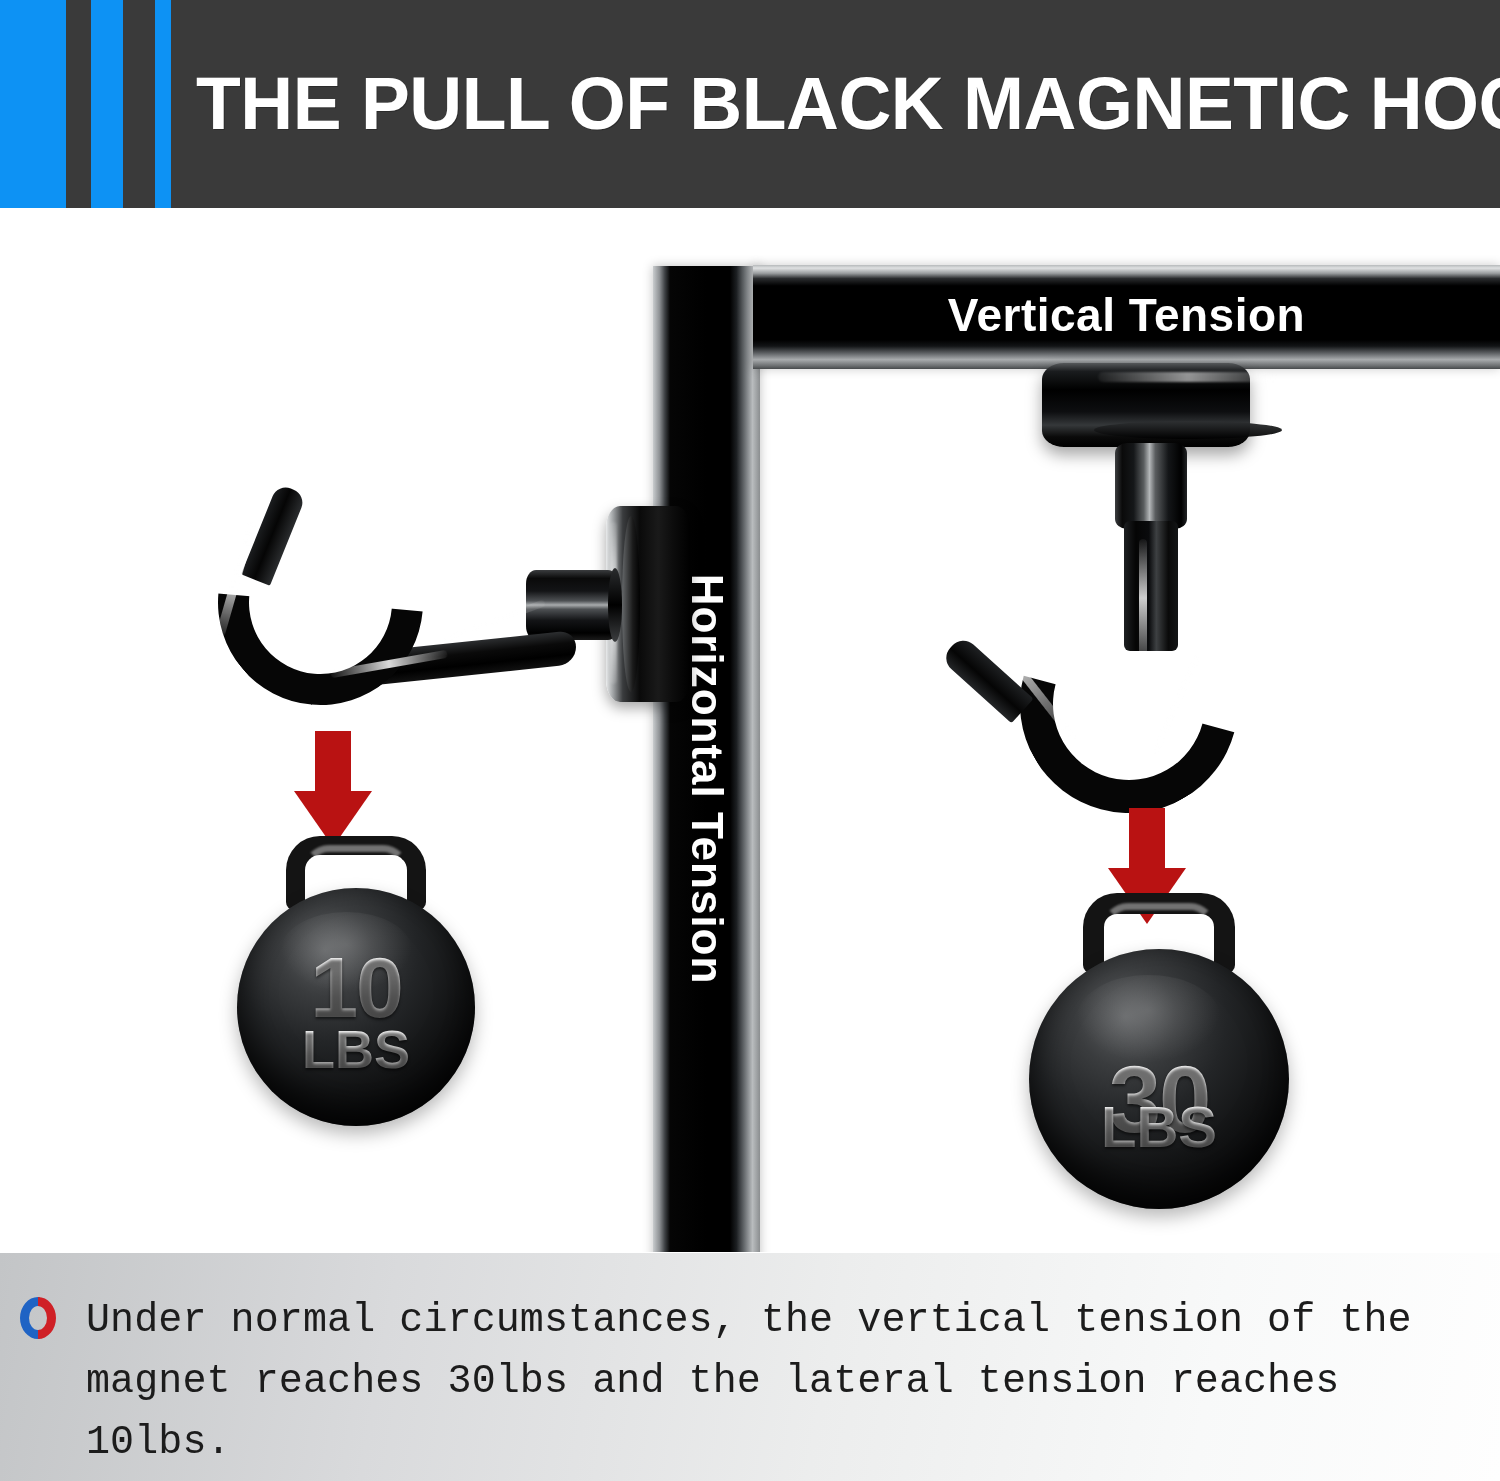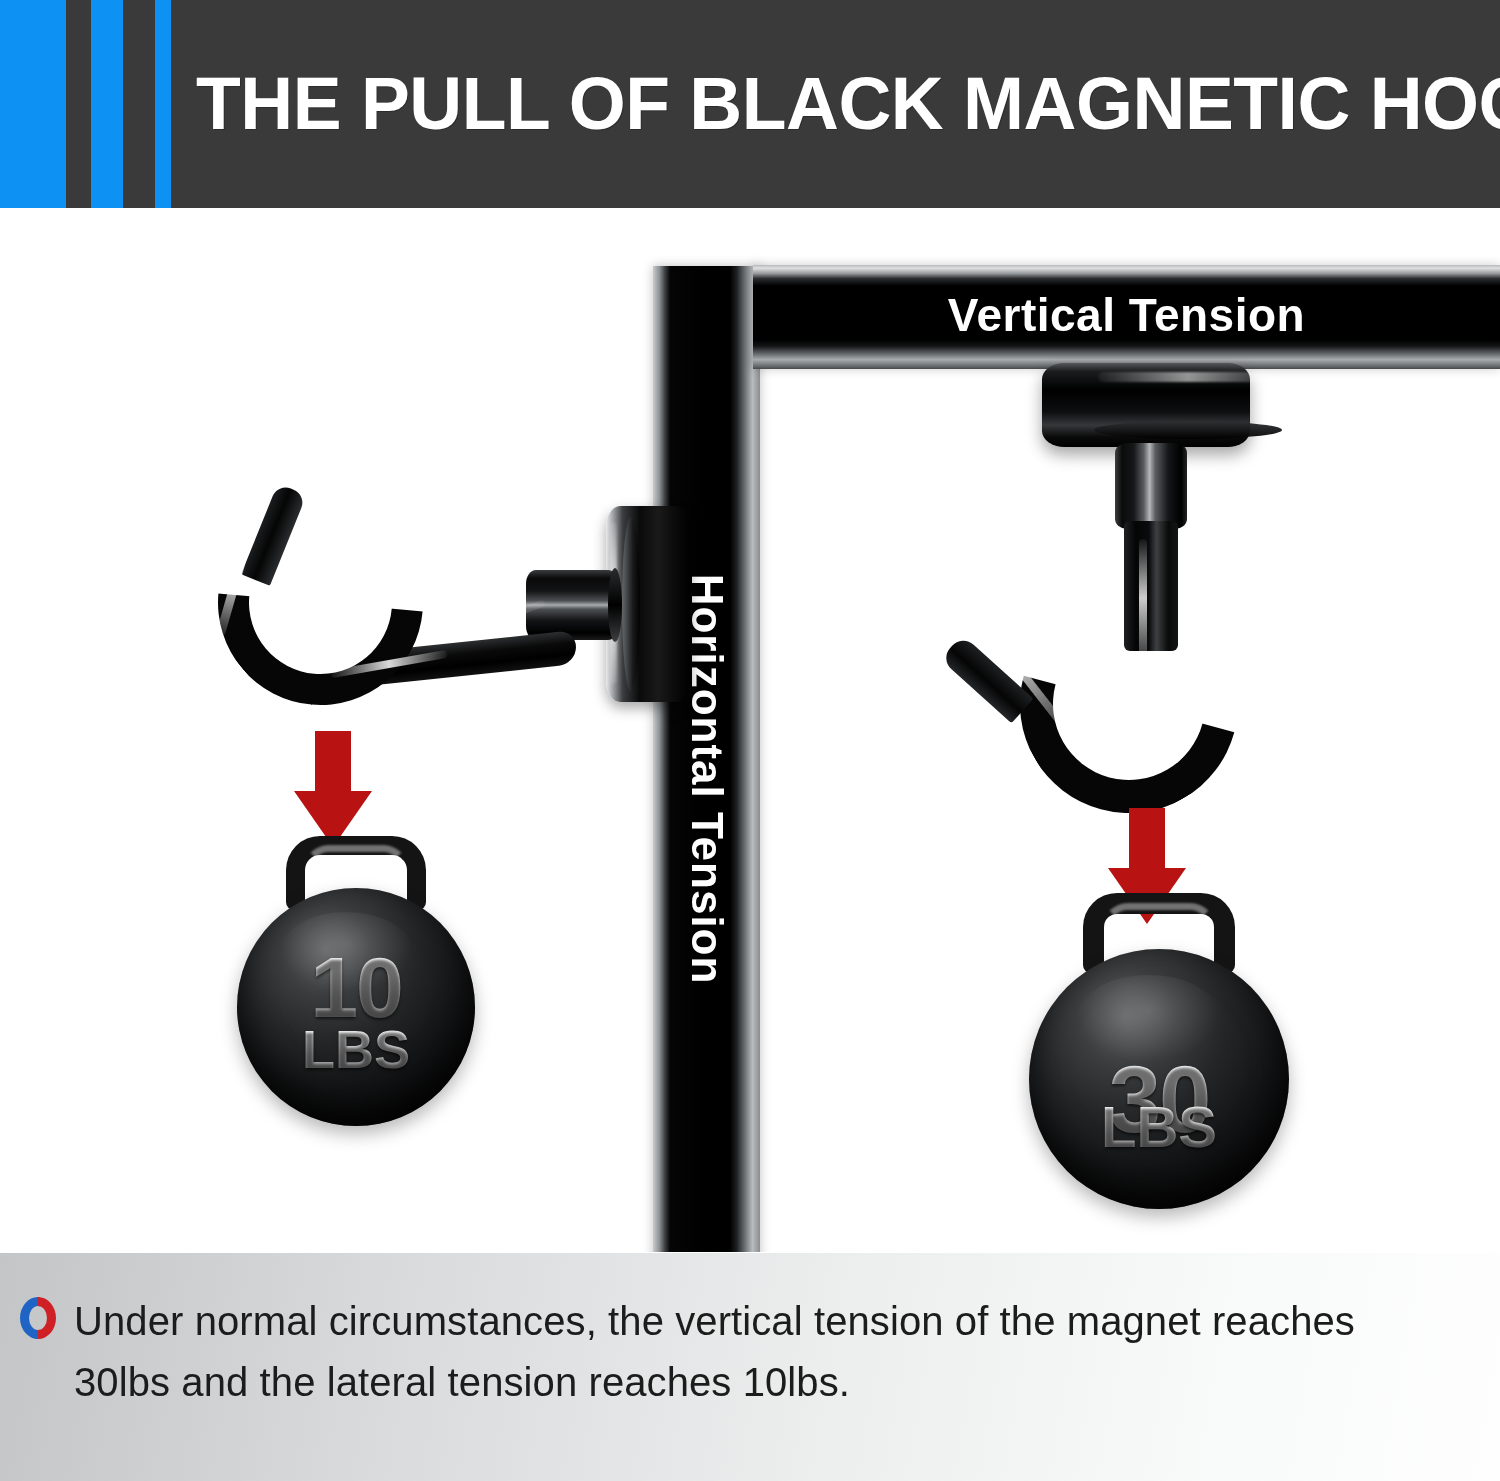--- a/index.html
+++ b/index.html
@@ -301,21 +301,21 @@
   .weight-30 .lbs { top:205px; font-size:58px; }
 
   
   .footer {
     position:absolute; left:0; top:1252px; width:1500px; height:229px;
     background:linear-gradient(100deg, #c3c5c7 0%, #d9dadc 26%, #eceded 55%, #f8f9f9 80%, #fefefe 100%);
     border-top:1px solid #ffffff;
   }
   .footer-inner {
     position:absolute; left:18px; top:38px; right:40px;
-    display:flex; align-items:flex-start; gap:16px;
+    display:flex; align-items:flex-start; gap:28px;font-family:Liberation Mono, monospace;
   }
   .bullet-icon {
     flex:0 0 auto; position:relative; width:40px; height:42px; margin-top:6px;
   }
   .bullet-icon .ring-l, .bullet-icon .ring-r {
     position:absolute; top:0; width:20px; height:42px; overflow:hidden;
   }
   .bullet-icon .ring-l { left:2px; }
   .bullet-icon .ring-r { left:20px; }
   .bullet-icon .ring-l::before, .bullet-icon .ring-r::before {

